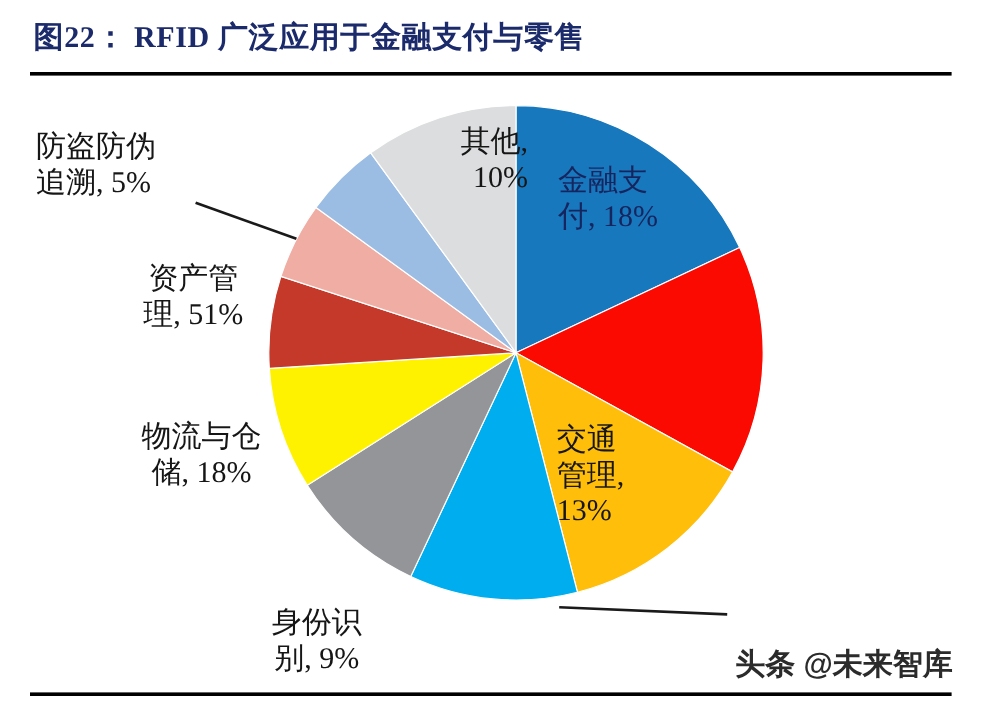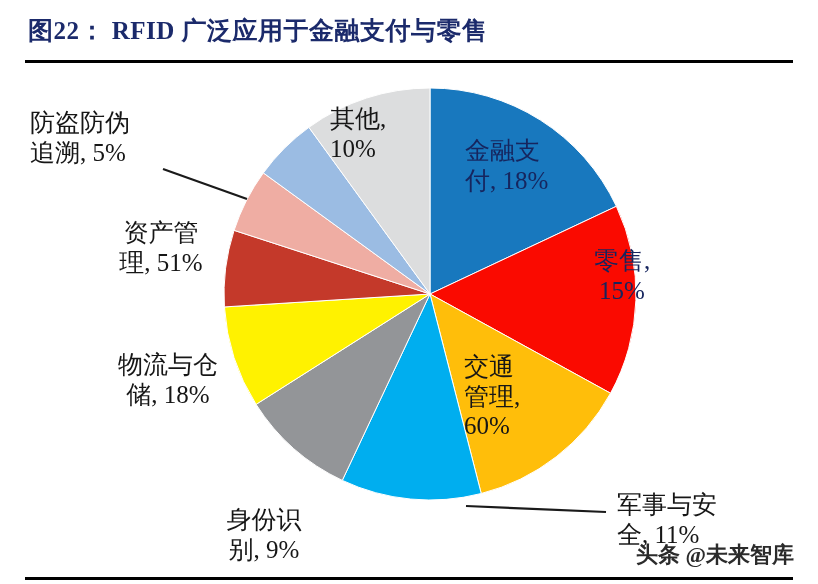--- a/index.html
+++ b/index.html
@@ -78,29 +78,29 @@
   
   #label-finance   { left: 447px; top:  74px; text-align: left;   width: 150px; }
   #label-retail    { left: 540px; top: 184px; text-align: center; width: 128px; }
   #label-traffic   { left: 464px; top: 290px; text-align: left;   width: 110px; }
   #label-military  { left: 617px; top: 428px; text-align: left;   width: 160px; }
   #label-identity  { left: 200px; top: 398px; text-align: center; width: 128px; margin-top: 45px; }
   #label-logistics { left:  78px; top: 288px; text-align: center; width: 180px; }
   #label-asset     { left:  85px; top: 156px; text-align: center; width: 152px; }
   #label-antitheft { left:  30px; top:  46px; text-align: left; width: 170px; }
   #label-public    { left: 176px; top:  20px; text-align: center; width: 128px; }
-  #label-other     { left: 330px; top:  42px; text-align: left; width: 110px; }
+  #label-other     { left: 330px; top:  42px; text-align: right; width: 110px; }
 
   
   #watermark {
     position: absolute;
     right: 24px;
     bottom: 14px;
-    font-family: Liberation Serif, serif;
-    font-size: 22px;
+    font-family: Liberation Sans, sans-serif;
+    font-size: 25px;
     font-weight: bold;
     color: #2b2b2b;
     white-space: nowrap;
   }
   #footer-rule {
     position: absolute;
     left: 25px;
     bottom: 4px;
     width: 768px;
     height: 3px;
@@ -132,32 +132,28 @@
       </g>
     <g id="leader-lines">
       <path d="M 466 444 L 606 450" stroke="#1a1a1a" stroke-width="2.2" fill="none"></path>
       <path d="M 163 107 L 247 137" stroke="#1a1a1a" stroke-width="2.2" fill="none"></path>
     </g>
   </svg>
 
   <div class="pie-label dark-navy" id="label-finance">金融支
 付, 18%</div>
 
-  <div class="pie-label dark-navy" id="label-retail">零售,
-15%</div>
 
   <div class="pie-label black" id="label-traffic">交通
 管理,
-60%</div>
+13%</div>
 
   <div class="pie-label black" id="label-other">其他,
 10%</div>
 
-  <div class="pie-label black" id="label-military">军事与安
-全, 11%</div>
 
   <div class="pie-label black" id="label-identity">身份识
 别, 9%</div>
 
   <div class="pie-label black" id="label-logistics">物流与仓
 储, 18%</div>
 
   <div class="pie-label black" id="label-asset">资产管
 理, 51%</div>
 

